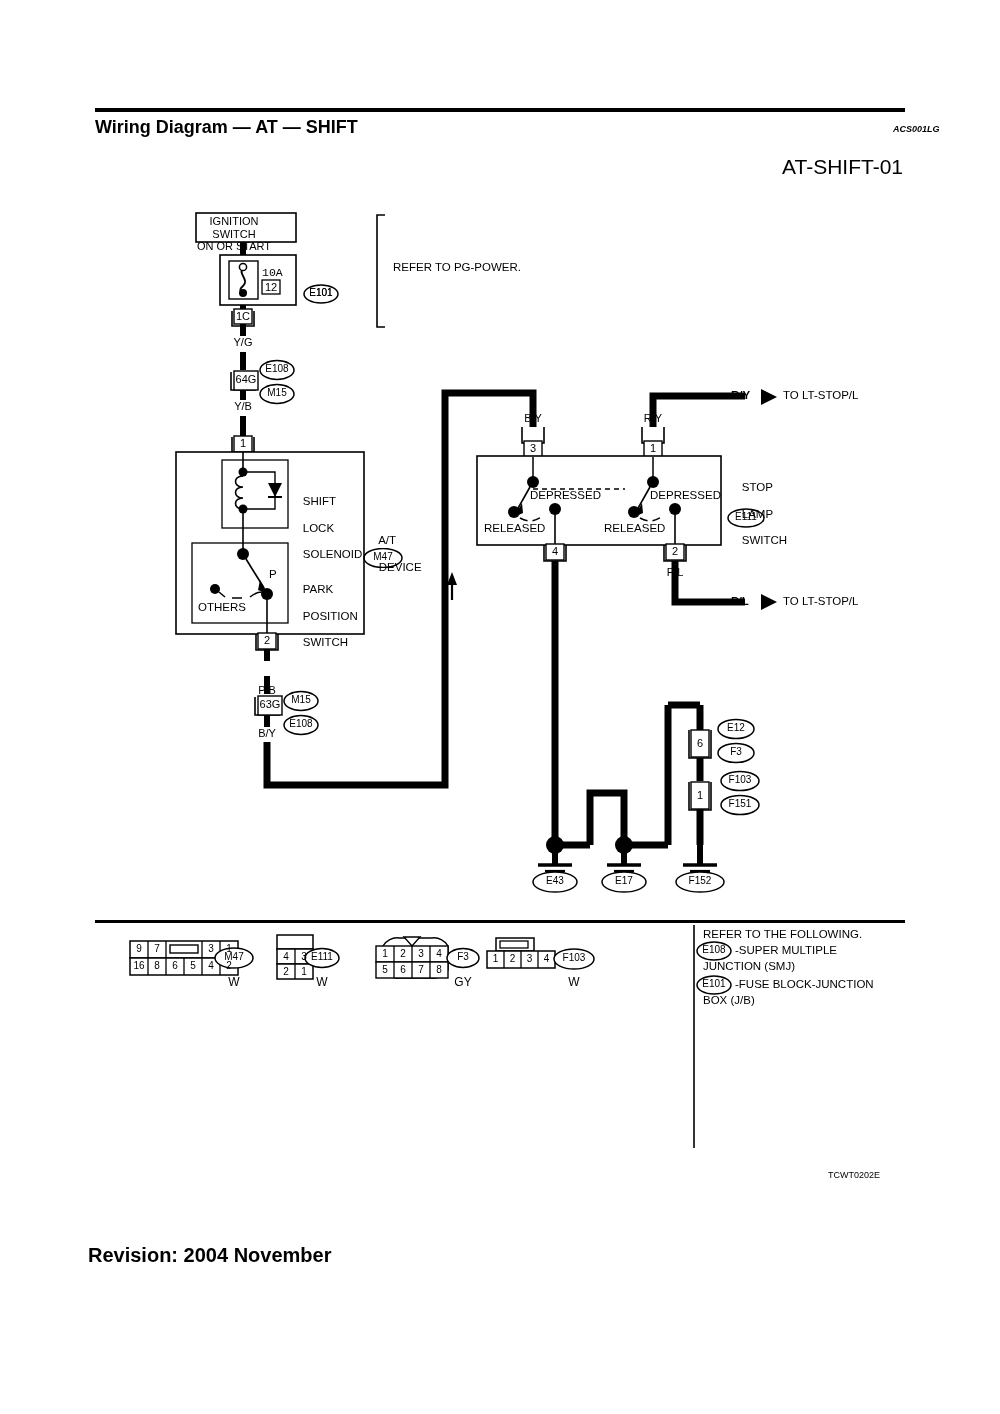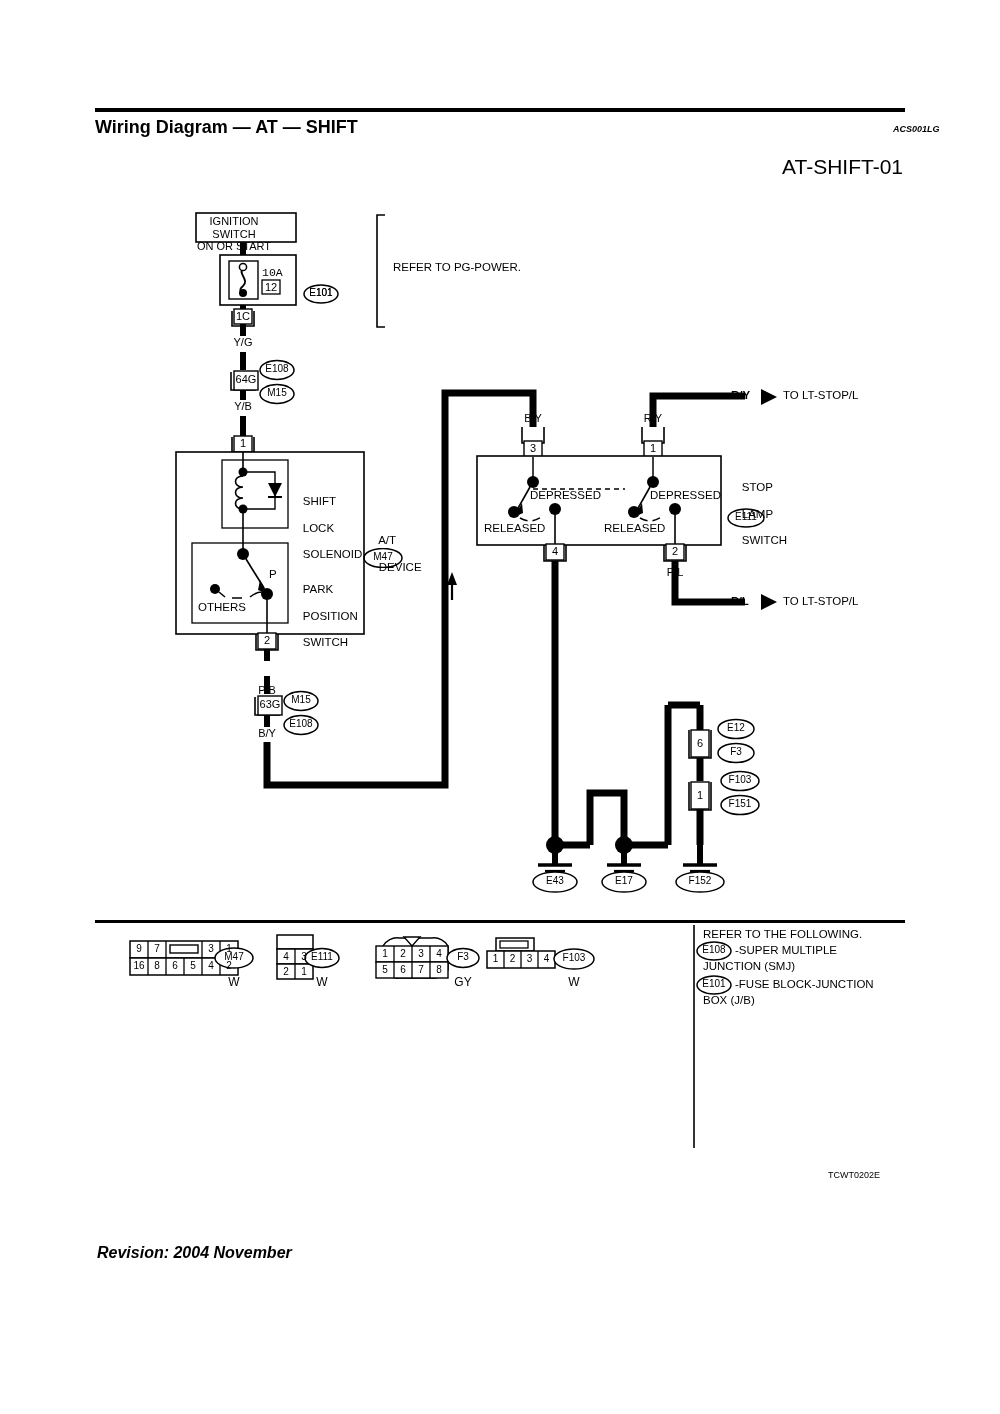--- a/index.html
+++ b/index.html
@@ -6,21 +6,21 @@
   body{width:1000px;height:1414px;position:relative;font-family:"Liberation Sans",sans-serif;color:#000;}
   #page{position:relative;width:1000px;height:1414px;overflow:hidden;}
   .abs{position:absolute;}
   .t{position:absolute;white-space:pre;line-height:1.12;}
   #doc-title{left:0;right:0;top:60px;text-align:center;font-size:19px;font-weight:bold;letter-spacing:.2px;}
   #rule-top{left:95px;top:108px;width:810px;height:4px;background:#000;}
   #section-title{left:95px;top:117px;font-size:18px;font-weight:bold;}
   #acs-code{left:893px;top:124px;font-size:9px;font-style:italic;font-weight:bold;}
   #page-code{right:97px;top:155px;font-size:21px;}
   #sheet-code{left:828px;top:1170px;font-size:9px;}
-  #revision{left:97px;top:1244px;font-size:16px;font-weight:bold;font-style:italic;}
+  #revision{left:88px;top:1244px;font-size:20px;font-weight:bold;}
   #rule-conn{left:95px;top:920px;width:810px;height:3px;background:#000;}
   svg{position:absolute;left:0;top:0;}
   .lbl{position:absolute;white-space:pre;font-size:11.5px;line-height:1.15;}
   .lbl.sm{font-size:10px;}
   .lbl.wire{font-size:11px;}
   .lbl.ctr{text-align:right;transform:translateX(-50%);}
   .boxtxt{position:absolute;font-size:11px;text-align:center;line-height:1.15;}
 </style>
 </head>
 <body>

